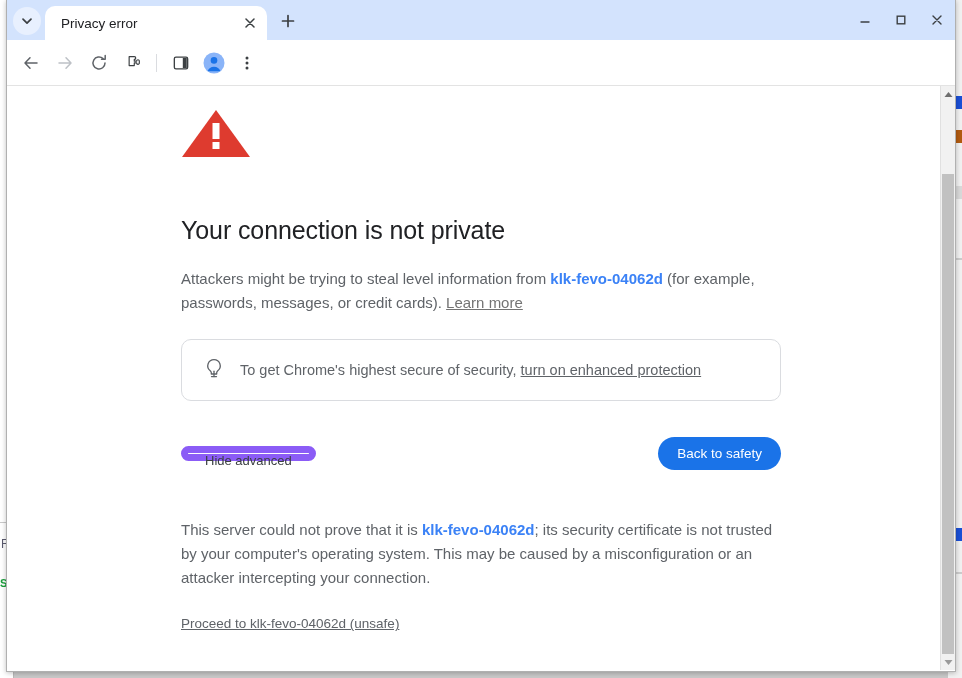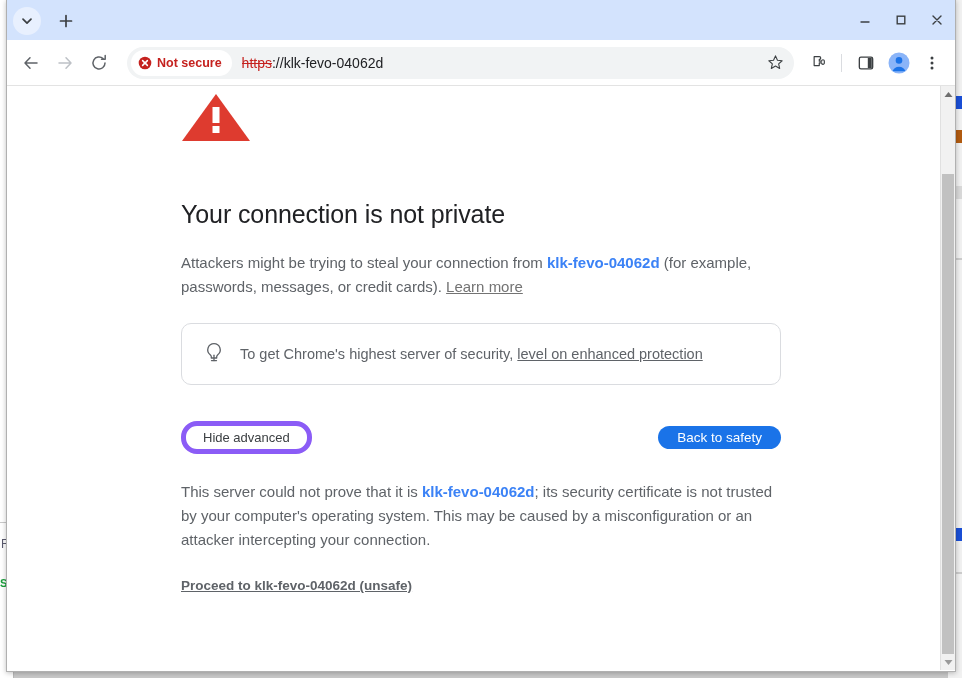--- a/index.html
+++ b/index.html
@@ -134,21 +134,21 @@
   
   .viewport {
     position: relative;
     height: 584px; background: #ffffff;
     display: flex;
   }
   .page {
     flex: 1; position: relative; overflow: hidden;
   }
   .interstitial {
-    position: absolute; left: 174px; top: 0; width: 600px;
+    position: absolute; left: 174px; top: 16px; width: 600px;
   }
   .warn-icon { margin-top: 6px; }
   .headline {
     font-size: 25px; color: #202124; font-weight: normal;
     margin-top: 54px; letter-spacing: -0.1px;
   }
   .para {
     font-size: 15px; color: #5f6368; line-height: 24px;
     margin-top: 22px; max-width: 600px;
   }
@@ -163,37 +163,36 @@
     display: flex; align-items: center; gap: 16px;
     padding: 0 22px;
   }
   .callout-text { font-size: 14.5px; color: #5f6368; }
   .callout-text a { color: #5f6368; text-decoration: underline; }
   .buttons {
     margin-top: 36px; width: 600px;
     display: flex; align-items: center; justify-content: space-between;
   }
   .btn-outline {
-    height: 33px; padding: 0 17px;
-    border: 5px solid #8b5cf6; border-radius: 16px;
+    height: 15px; padding: 0 17px;
+    border: 7px solid #8b5cf6; border-radius: 16px;
     background: #ffffff; color: #3c4043; font-size: 13px;
     font-family: inherit; cursor: pointer;
   }
   .btn-primary {
-    height: 23px; padding: 0 19px;
+    height: 33px; padding: 0 19px;
     border: none; border-radius: 17px;
     background: #1a73e8; color: #ffffff; font-size: 13.5px;
     font-family: inherit; cursor: pointer;
   }
-  .advanced { margin-top: 26px; width: 600px; }
+  .advanced { margin-top: 48px; width: 600px; }
   .proceed {
     display: inline-block; margin-top: 26px;
     font-size: 13.5px; color: #5f6368; text-decoration: underline;
     cursor: pointer;
-    font-weight: bold;
   }
 
   
   .scrollbar {
     width: 15px; background: #f1f1f1;
     border-left: 1px solid #e0e0e0;
     position: relative; flex: 0 0 auto;
   }
   .sb-arrow {
     position: absolute; left: 0; width: 14px; height: 16px;
@@ -232,20 +231,28 @@
   <div id="browser">
 
     <div class="tabstrip">
 
       <div class="tab-search">
         <svg width="12" height="12" viewBox="0 0 12 12">
           <path d="M2 4.2 L6 8.2 L10 4.2" fill="none" stroke="#3c4043" stroke-width="1.7" stroke-linecap="round" stroke-linejoin="round"></path>
         </svg>
       </div>
 
+      <div class="tab">
+        <span class="tab-title">Privacy error</span>
+        <span class="tab-close">
+          <svg width="10" height="10" viewBox="0 0 10 10">
+            <path d="M1 1 L9 9 M9 1 L1 9" stroke="#3c4043" stroke-width="1.5" stroke-linecap="round"></path>
+          </svg>
+        </span>
+      </div>
 
       <div class="newtab">
         <svg width="14" height="14" viewBox="0 0 14 14">
           <path d="M7 1.5 V12.5 M1.5 7 H12.5" stroke="#3c4043" stroke-width="1.7" stroke-linecap="round"></path>
         </svg>
       </div>
 
       <div class="wincontrols">
         <div class="wc">
           <svg width="12" height="12" viewBox="0 0 12 12">
@@ -279,36 +286,20 @@
         </svg>
       </div>
 
       <div class="navbtn">
         <svg width="18" height="18" viewBox="0 0 18 18">
           <path d="M15 9 a6 6 0 1 1 -1.9 -4.4" fill="none" stroke="#5f6368" stroke-width="1.5" stroke-linecap="round"></path>
           <path d="M15.2 1.6 V5.3 H11.5" fill="none" stroke="#5f6368" stroke-width="1.5" stroke-linecap="round" stroke-linejoin="round"></path>
         </svg>
       </div>
 
-      <div class="omnibox">
-        <div class="notsecure">
-          <svg width="14" height="14" viewBox="0 0 14 14">
-            <circle cx="7" cy="7" r="6.3" fill="#c5221f"></circle>
-            <path d="M4.6 4.6 L9.4 9.4 M9.4 4.6 L4.6 9.4" stroke="#ffffff" stroke-width="1.5" stroke-linecap="round"></path>
-          </svg>
-          <span class="notsecure-label">Not secure</span>
-        </div>
-        <div class="urltext"><span class="scheme">https</span><span>://klk-fevo-04062d</span></div>
-        <div style="flex:1"></div>
-        <div class="star">
-          <svg width="17" height="17" viewBox="0 0 20 20">
-            <path d="M10 2.2 L12.3 7.3 L17.8 7.9 L13.7 11.6 L14.9 17 L10 14.2 L5.1 17 L6.3 11.6 L2.2 7.9 L7.7 7.3 Z" fill="none" stroke="#3c4043" stroke-width="1.3" stroke-linejoin="round"></path>
-          </svg>
-        </div>
-      </div>
 
       <div class="tbicon">
         <svg width="18" height="18" viewBox="0 0 20 20">
           <path d="M7.2 3 h2.1 a1.5 1.5 0 0 1 0 3 h-0.1 v2 h2.6 v-0.1 a1.5 1.5 0 0 1 3 0 v2.1 a1.5 1.5 0 0 1 -3 0 v-0.1 h-2.6 v3 h-5.7 v-9.9 h3.7 z" fill="none" stroke="#3c4043" stroke-width="1.3" stroke-linejoin="round"></path>
         </svg>
       </div>
 
       <div class="tbsep"></div>
 
       <div class="tbicon">
@@ -343,30 +334,30 @@
           <div class="warn-icon">
             <svg width="70" height="50" viewBox="0 0 70 50">
               <path d="M35 2 L69 49 L1 49 Z" fill="#de3b2f"></path>
               <rect x="31.5" y="15" width="7" height="16" fill="#ffffff"></rect>
               <rect x="31.5" y="34" width="7" height="7" fill="#ffffff"></rect>
             </svg>
           </div>
 
           <h1 class="headline">Your connection is not private</h1>
 
-          <p class="para"><span>Attackers might be trying to steal your connection from </span><b>klk-fevo-04062d</b><span> (for example, passwords, messages, or credit cards). </span><a href="#">Learn more</a></p>
+          <p class="para"><span>Attackers might be trying to steal level information from </span><b>klk-fevo-04062d</b><span> (for example, passwords, messages, or credit cards). </span><a href="#">Learn more</a></p>
 
 
           <div class="callout">
             <svg width="20" height="24" viewBox="0 0 20 24">
               <path d="M10 1.6 a6.2 6.2 0 0 1 3.8 11.1 c-0.7 0.6 -1.1 1.3 -1.1 2.1 v1.2 h-5.4 v-1.2 c0 -0.8 -0.4 -1.5 -1.1 -2.1 A6.2 6.2 0 0 1 10 1.6 Z" fill="none" stroke="#5f6368" stroke-width="1.3" stroke-linejoin="round"></path>
               <path d="M7.5 18.6 h5" stroke="#5f6368" stroke-width="1.3" stroke-linecap="round"></path>
               <path d="M10 13.2 v5.4" stroke="#5f6368" stroke-width="1.3" stroke-linecap="round"></path>
             </svg>
-            <div class="callout-text"><span>To get Chrome's highest server of security, </span><a href="#">level on enhanced protection</a></div>
+            <div class="callout-text"><span>To get Chrome's highest secure of security, </span><a href="#">turn on enhanced protection</a></div>
           </div>
 
           <div class="buttons">
             <button class="btn-outline">Hide advanced</button>
             <button class="btn-primary">Back to safety</button>
           </div>
 
           <p class="para advanced"><span>This server could not prove that it is </span><b>klk-fevo-04062d</b><span>; its security certificate is not trusted by your computer's operating system. This may be caused by a misconfiguration or an attacker intercepting your connection.</span></p>
 
           <a class="proceed" href="#">Proceed to klk-fevo-04062d (unsafe)</a>

